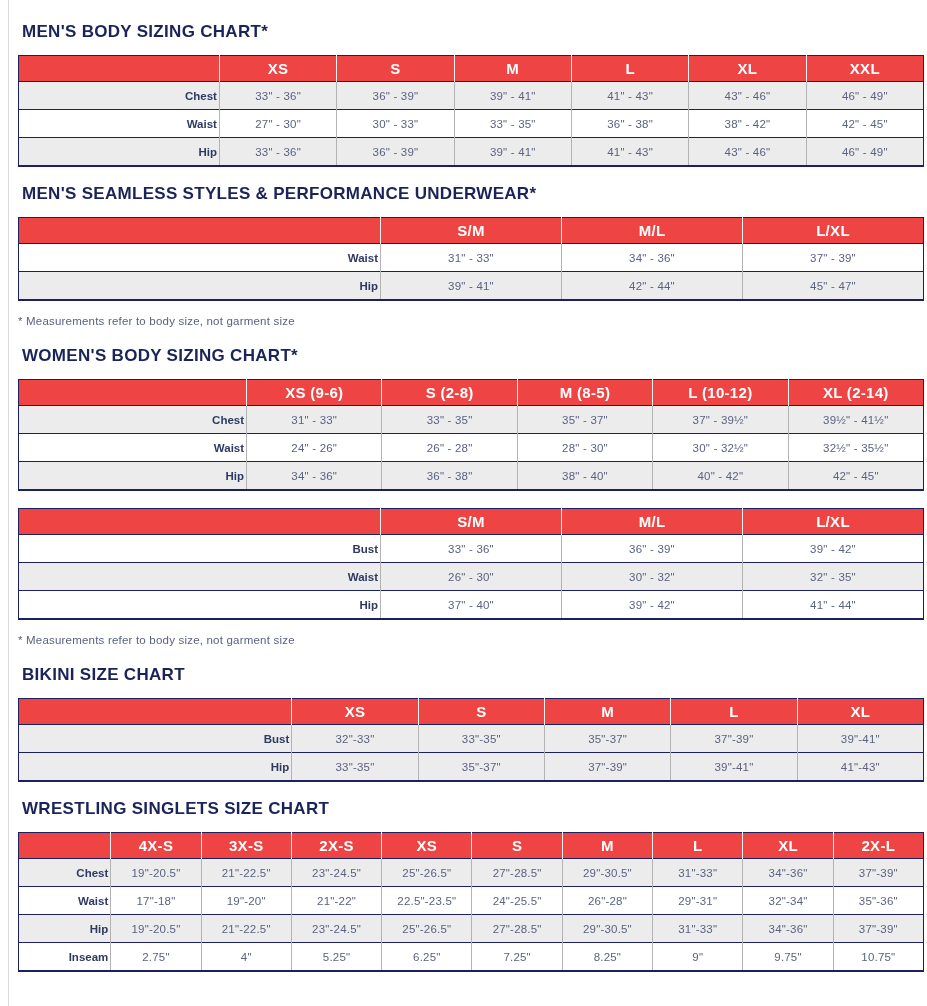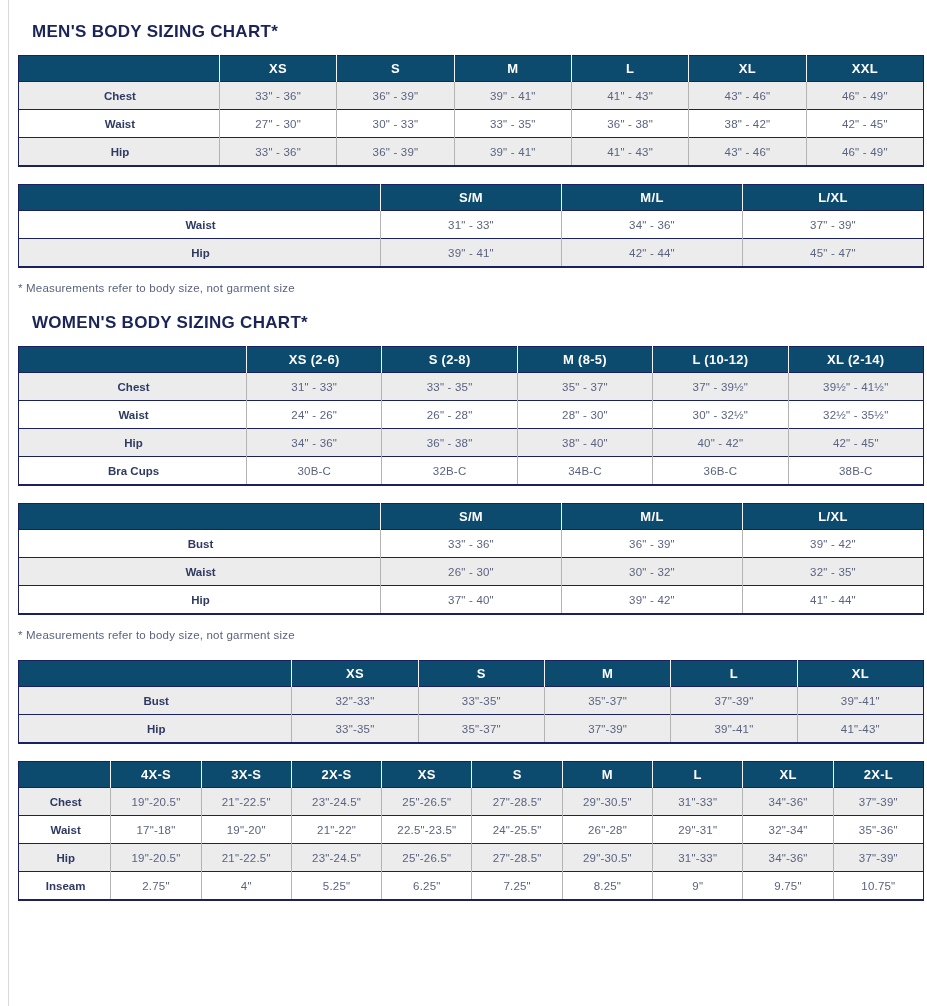--- a/index.html
+++ b/index.html
@@ -18,38 +18,38 @@
   }
   .left-rule {
     position: absolute;
     left: 8px;
     top: 0;
     bottom: 0;
     width: 1px;
     background: #d9d9d9;
   }
   .section-title {
-    margin: 0 0 13px 14px;
+    margin: 0 0 13px 4px;
     font-size: 17px;
     font-weight: bold;
     letter-spacing: 0.3px;
     color: #1b2458;
   }
   table.size-table {
     width: 100%;
     border-collapse: collapse;
     table-layout: fixed;
     border: 1px solid #1a2060;
     border-bottom: 2px solid #1a2060;
     margin: 0 0 17px 0;
   }
   table.size-table thead th {
-    background: #0c4a6e;
+    background: #ef4444;
     color: #ffffff;
-    font-size: 13px;
+    font-size: 15px;
     font-weight: bold;
     letter-spacing: 0.3px;
     height: 25px;
     padding: 0 2px;
     text-align: center;
   }
   table.size-table thead th:not(:last-child) {
     border-right: 1px solid #f2f2f2;
   }
   table.size-table tbody th,
@@ -60,21 +60,21 @@
     font-size: 11.5px;
   }
   table.size-table tbody td {
     color: #5a6280;
     text-align: center;
     letter-spacing: 0.2px;
   }
   table.size-table tbody th.row-label {
     color: #2f3a63;
     font-weight: bold;
-    text-align: center;
+    text-align: right;
     padding-left: 4px;
   }
   table.size-table tbody th:not(:last-child),
   table.size-table tbody td:not(:last-child) {
     border-right: 1px solid #b3b3b3;
   }
   tr.shaded th, tr.shaded td { background: #ececec; }
   tr.plain th, tr.plain td { background: #ffffff; }
   .footnote {
     margin: -3px 0 19px 0;
@@ -138,20 +138,21 @@
               <td>36" - 39"</td>
               <td>39" - 41"</td>
               <td>41" - 43"</td>
               <td>43" - 46"</td>
               <td>46" - 49"</td>
             </tr>
           </tbody>
         </table>
       </section>
       <section class="chart-section">
+        <h2 class="section-title">MEN'S SEAMLESS STYLES &amp; PERFORMANCE UNDERWEAR*</h2>
         <table class="size-table">
           <colgroup>
             <col style="width: 40%;">
             <col style="width: 20%;">
             <col style="width: 20%;">
             <col style="width: 20%;">
           </colgroup>
           <thead>
             <tr>
               <th></th>
@@ -184,21 +185,21 @@
             <col style="width: 25.2%;">
             <col style="width: 14.96%;">
             <col style="width: 14.96%;">
             <col style="width: 14.96%;">
             <col style="width: 14.96%;">
             <col style="width: 14.96%;">
           </colgroup>
           <thead>
             <tr>
               <th></th>
-              <th>XS (2-6)</th>
+              <th>XS (9-6)</th>
               <th>S (2-8)</th>
               <th>M (8-5)</th>
               <th>L (10-12)</th>
               <th>XL (2-14)</th>
             </tr>
           </thead>
           <tbody>
             <tr class="shaded">
               <th class="row-label">Chest</th>
               <td>31" - 33"</td>
@@ -216,28 +217,20 @@
               <td>32½" - 35½"</td>
             </tr>
             <tr class="shaded">
               <th class="row-label">Hip</th>
               <td>34" - 36"</td>
               <td>36" - 38"</td>
               <td>38" - 40"</td>
               <td>40" - 42"</td>
               <td>42" - 45"</td>
             </tr>
-            <tr class="plain">
-              <th class="row-label">Bra Cups</th>
-              <td>30B-C</td>
-              <td>32B-C</td>
-              <td>34B-C</td>
-              <td>36B-C</td>
-              <td>38B-C</td>
-            </tr>
           </tbody>
         </table>
       </section>
       <section class="chart-section">
         <table class="size-table">
           <colgroup>
             <col style="width: 40%;">
             <col style="width: 20%;">
             <col style="width: 20%;">
             <col style="width: 20%;">
@@ -267,20 +260,21 @@
               <th class="row-label">Hip</th>
               <td>37" - 40"</td>
               <td>39" - 42"</td>
               <td>41" - 44"</td>
             </tr>
           </tbody>
         </table>
         <p class="footnote">* Measurements refer to body size, not garment size</p>
       </section>
       <section class="chart-section">
+        <h2 class="section-title">BIKINI SIZE CHART</h2>
         <table class="size-table">
           <colgroup>
             <col style="width: 30.2%;">
             <col style="width: 13.96%;">
             <col style="width: 13.96%;">
             <col style="width: 13.96%;">
             <col style="width: 13.96%;">
             <col style="width: 13.96%;">
           </colgroup>
           <thead>
@@ -307,20 +301,21 @@
               <td>33"-35"</td>
               <td>35"-37"</td>
               <td>37"-39"</td>
               <td>39"-41"</td>
               <td>41"-43"</td>
             </tr>
           </tbody>
         </table>
       </section>
       <section class="chart-section">
+        <h2 class="section-title">WRESTLING SINGLETS SIZE CHART</h2>
         <table class="size-table">
           <colgroup>
             <col style="width: 10.2%;">
             <col style="width: 9.97778%;">
             <col style="width: 9.97778%;">
             <col style="width: 9.97778%;">
             <col style="width: 9.97778%;">
             <col style="width: 9.97778%;">
             <col style="width: 9.97778%;">
             <col style="width: 9.97778%;">

